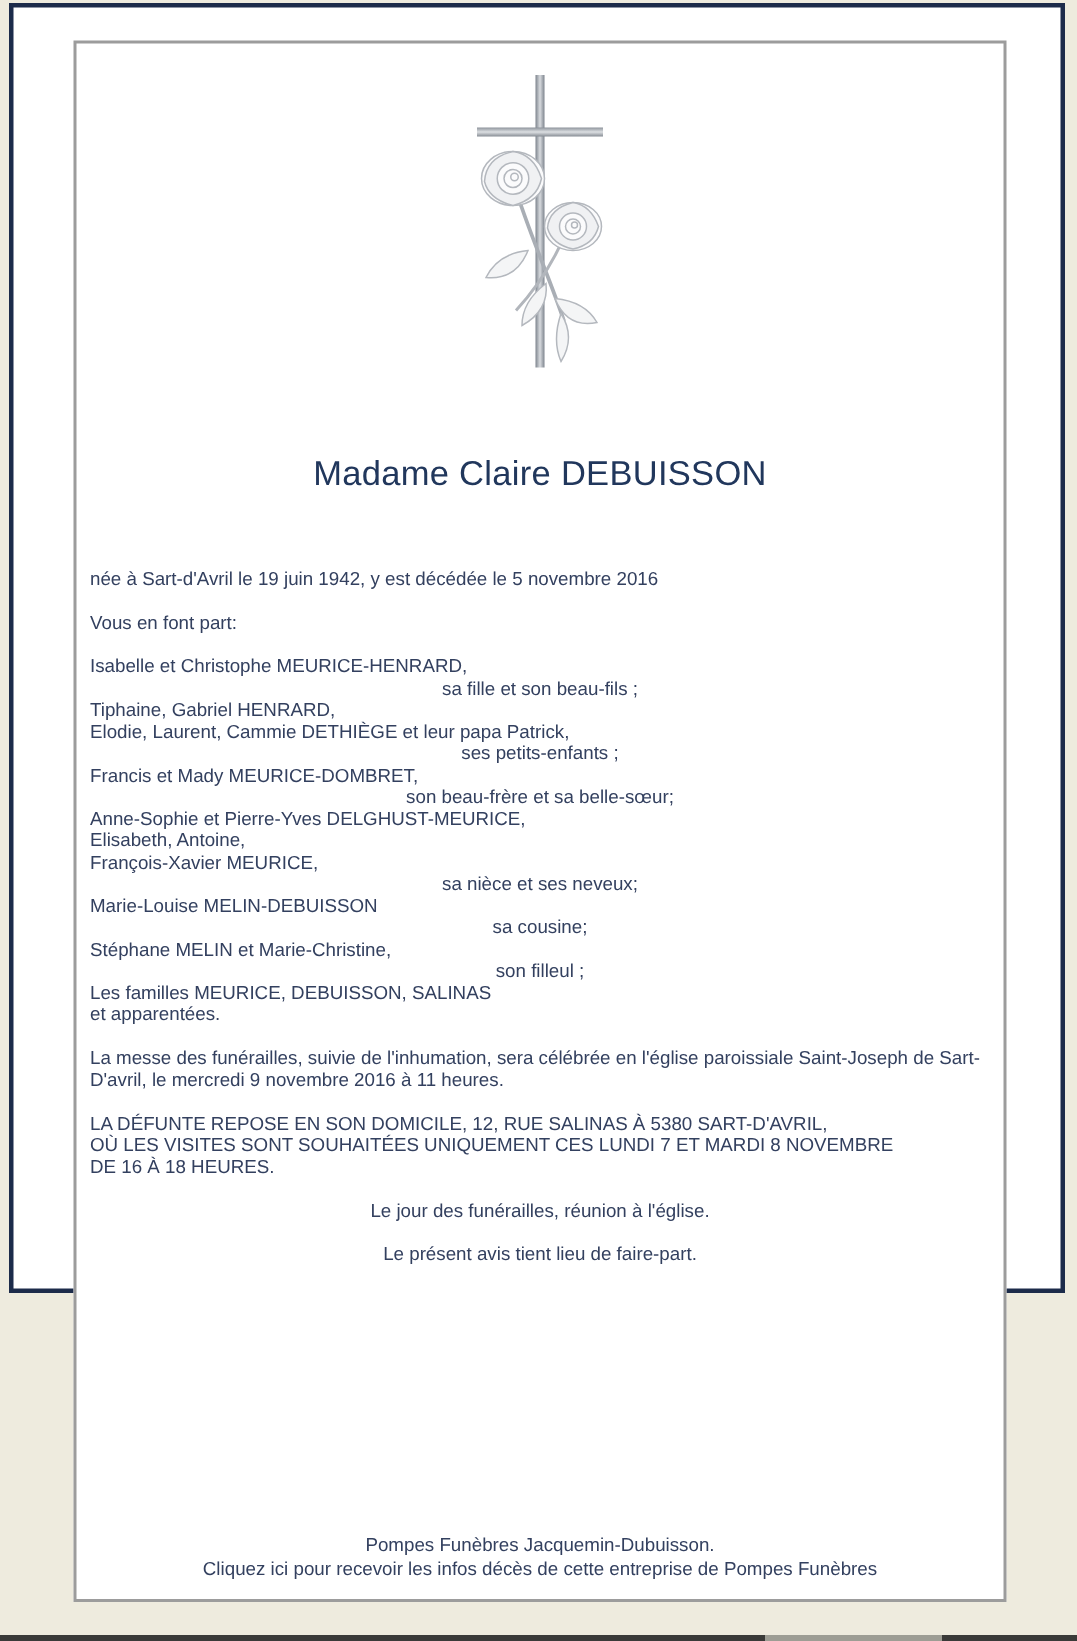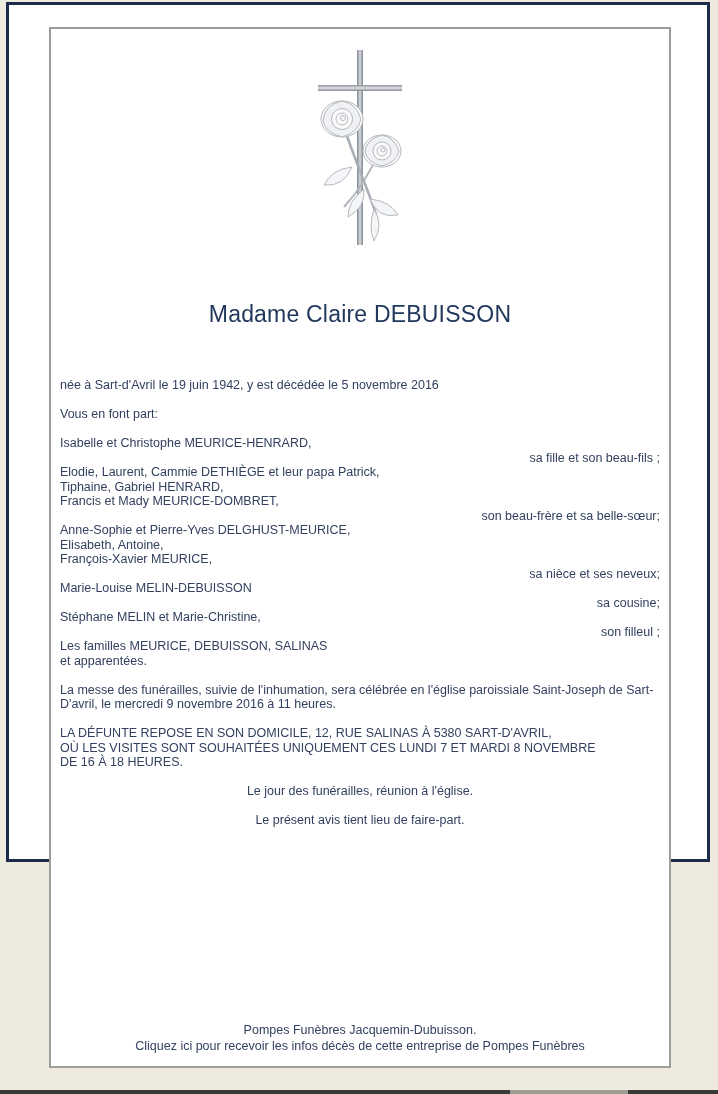--- a/index.html
+++ b/index.html
@@ -36,21 +36,21 @@
   }
   .subtitle {
     margin-top:24px;
     text-align:center;
     font-size:12.5px;
   }
   .bodytext { margin-top:50px; font-size:12.5px; line-height:14.5px; }
   .para { margin-top:14.5px; }
   .para:first-child { margin-top:0; }
   .family { margin-top:14.5px; }
-  .relation { text-align:right; }
+  .relation { text-align:center; }
   .caps-line { }
   .center-line { text-align:center; margin-top:14.5px; }
   .footer {
     margin-top:auto;
     text-align:center;
     font-size:12.5px;
     line-height:15.5px;
   }
   .footer .link { cursor:pointer; }
   .bottom-strip {
@@ -120,22 +120,23 @@
       <div class="para">née à Sart-d'Avril le 19 juin 1942, y est décédée le 5 novembre 2016</div>
 
       <div class="para">Vous en font part:</div>
 
       <div class="family">
         <div>
           <div>Isabelle et Christophe MEURICE-HENRARD,</div>
           <div class="relation">sa fille et son beau-fils ;</div>
         </div>
         <div>
+          <div>Tiphaine, Gabriel HENRARD,</div>
           <div>Elodie, Laurent, Cammie DETHIÈGE et leur papa Patrick,</div>
-          <div>Tiphaine, Gabriel HENRARD,</div>
+          <div class="relation">ses petits-enfants ;</div>
         </div>
         <div>
           <div>Francis et Mady MEURICE-DOMBRET,</div>
           <div class="relation">son beau-frère et sa belle-sœur;</div>
         </div>
         <div>
           <div>Anne-Sophie et Pierre-Yves DELGHUST-MEURICE,</div>
           <div>Elisabeth, Antoine,</div>
           <div>François-Xavier MEURICE,</div>
           <div class="relation">sa nièce et ses neveux;</div>

